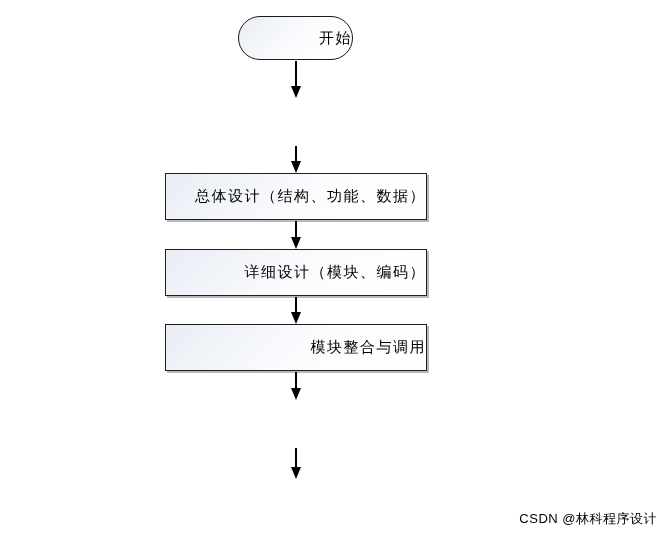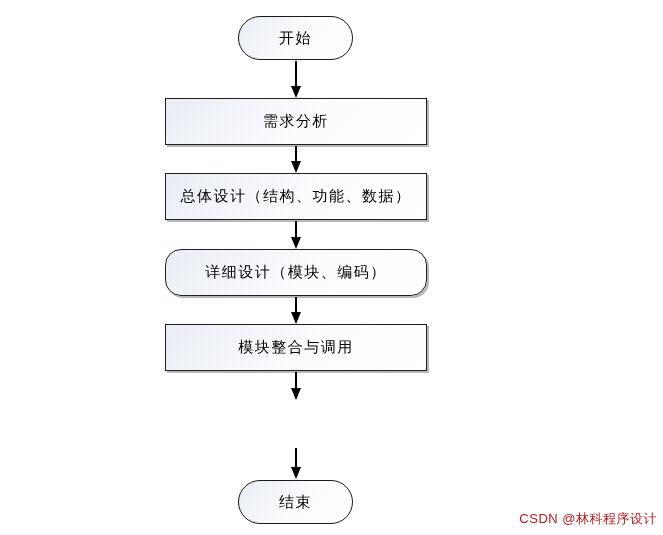--- a/index.html
+++ b/index.html
@@ -13,21 +13,21 @@
     width: 663px;
     height: 535px;
     background: #ffffff;
     overflow: hidden;
   }
   .node {
     position: absolute;
     box-sizing: border-box;
     display: flex;
     align-items: center;
-    justify-content: center;
+    justify-content: flex-end;
     color: #000000;
     font-size: 15px;
     letter-spacing: 1.5px;
     white-space: nowrap;
     background: linear-gradient(135deg, #e9edf4 0%, #fbfcfe 55%, #ffffff 100%);
   }
   .rect {
     left: 165px;
     width: 262px;
     height: 47px;
@@ -59,57 +59,54 @@
     height: 0;
     border-left: 5.5px solid transparent;
     border-right: 5.5px solid transparent;
     border-top: 12px solid #000000;
   }
   .watermark {
     position: absolute;
     right: 6px;
     top: 510px;
     font-size: 13px;
-    color: #b91c1c;
+    color: #000000;
     letter-spacing: 0.5px;
   }
 </style>
 </head>
 <body>
 
 <div class="canvas">
 
   <div class="node stadium" style="top:16px;">
     <span>开始</span>
   </div>
 
   <div class="arrow" style="top:61px;height:37px;">
     <div class="shaft"></div>
     <div class="head"></div>
   </div>
 
-  <div class="node rect" style="top:98px;">
-    <span>需求分析</span>
-  </div>
 
   <div class="arrow" style="top:146px;height:27px;">
     <div class="shaft"></div>
     <div class="head"></div>
   </div>
 
   <div class="node rect" style="top:173px;font-family:Liberation Serif, serif;">
     <span>总体设计（结构、功能、数据）</span>
   </div>
 
   <div class="arrow" style="top:221px;height:28px;">
     <div class="shaft"></div>
     <div class="head"></div>
   </div>
 
-  <div class="node rect" style="top:249px;border-radius:16px;">
+  <div class="node rect" style="top:249px;">
     <span>详细设计（模块、编码）</span>
   </div>
 
   <div class="arrow" style="top:297px;height:27px;">
     <div class="shaft"></div>
     <div class="head"></div>
   </div>
 
   <div class="node rect" style="top:324px;">
     <span>模块整合与调用</span>
@@ -119,19 +116,16 @@
     <div class="shaft"></div>
     <div class="head"></div>
   </div>
 
 
   <div class="arrow" style="top:448px;height:31px;">
     <div class="shaft"></div>
     <div class="head"></div>
   </div>
 
-  <div class="node stadium" style="top:480px;">
-    <span>结束</span>
-  </div>
 
   <div class="watermark">CSDN @林科程序设计</div>
 
 </div>
 
 </body></html>

